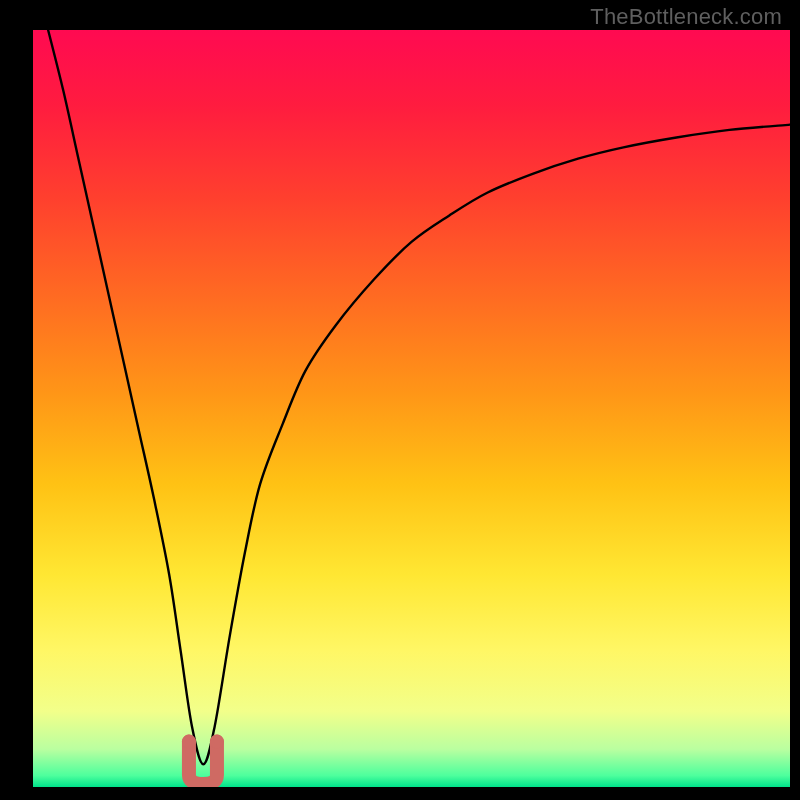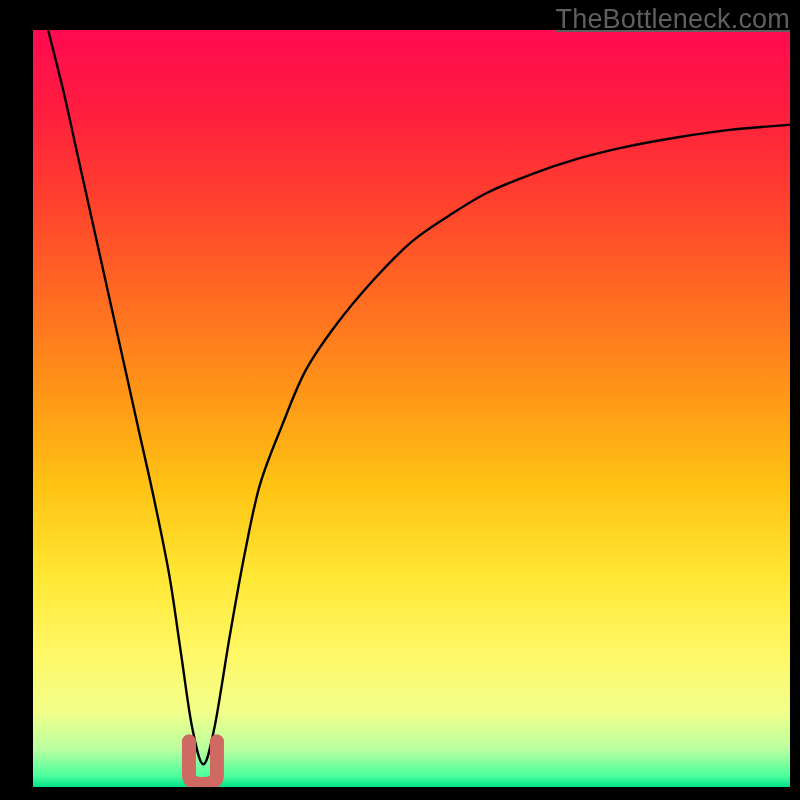--- a/index.html
+++ b/index.html
@@ -12,28 +12,27 @@
     font-family: Arial, Helvetica, sans-serif;
   }
   .stage {
     position: relative;
     width: 800px;
     height: 800px;
   }
   .watermark {
     position: absolute;
     top: 4px;
-    right: 10px;
+    right: 18px;
     color: #5f5f5f;
-    font-size: 27px;
+    font-size: 22px;
     font-weight: 500;
     letter-spacing: 0.2px;
     z-index: 40;
     user-select: none;
-    text-decoration: underline;
   }
   svg {
     position: absolute;
     left: 0;
     top: 0;
   }
 </style>
 </head>
 <body>
 

